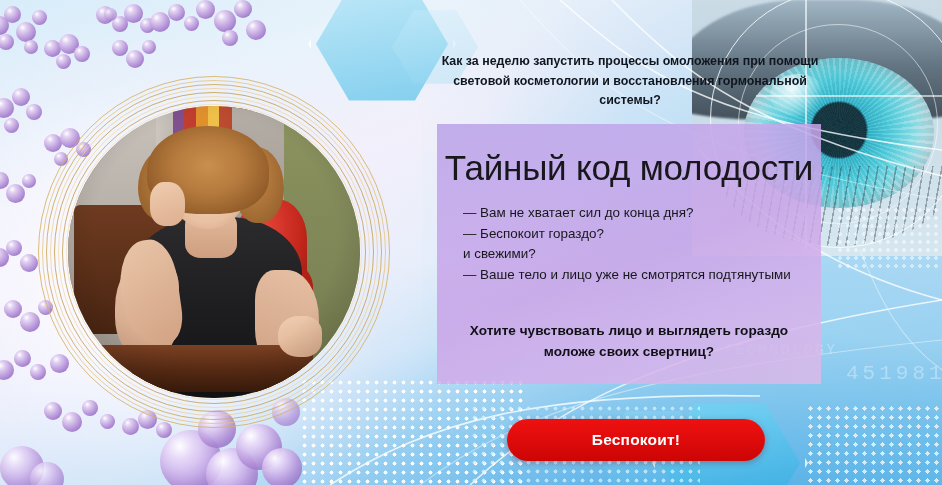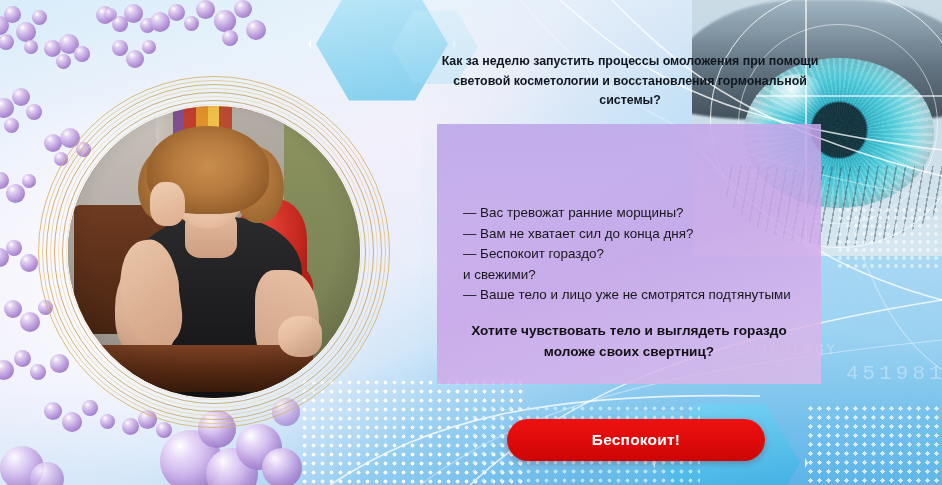--- a/index.html
+++ b/index.html
@@ -616,27 +616,27 @@
       <div class="ph-hand"></div>
       <div class="ph-chair-arm"></div>
       <div class="ph-hand2"></div>
       <div class="ph-vignette"></div>
     </div>
   </div>
 
   <div class="headline">Как за неделю запустить процессы омоложения при помощи световой косметологии и восстановления гормональной системы?</div>
 
   <div class="panel">
+    <div class="panel-title">Тайный код молодости</div>
 
     <div class="bullets">
-      <div class="b-item">— Вас тревожат ранние морщины?</div>
       <div class="b-item">— Вам не хватает сил до конца дня?</div>
       <div class="b-item">— Беспокоит гораздо?</div>
       <div class="b-item b-cont">и свежими?</div>
       <div class="b-item">— Ваше тело и лицо уже не смотрятся подтянутыми</div>
     </div>
 
-    <div class="panel-cta">Хотите чувствовать тело и выглядеть гораздо моложе своих свертниц?</div>
+    <div class="panel-cta">Хотите чувствовать лицо и выглядеть гораздо моложе своих свертниц?</div>
   </div>
 
   <button class="cta-btn">Беспокоит!</button>
 
 </div>
 
 </body></html>

